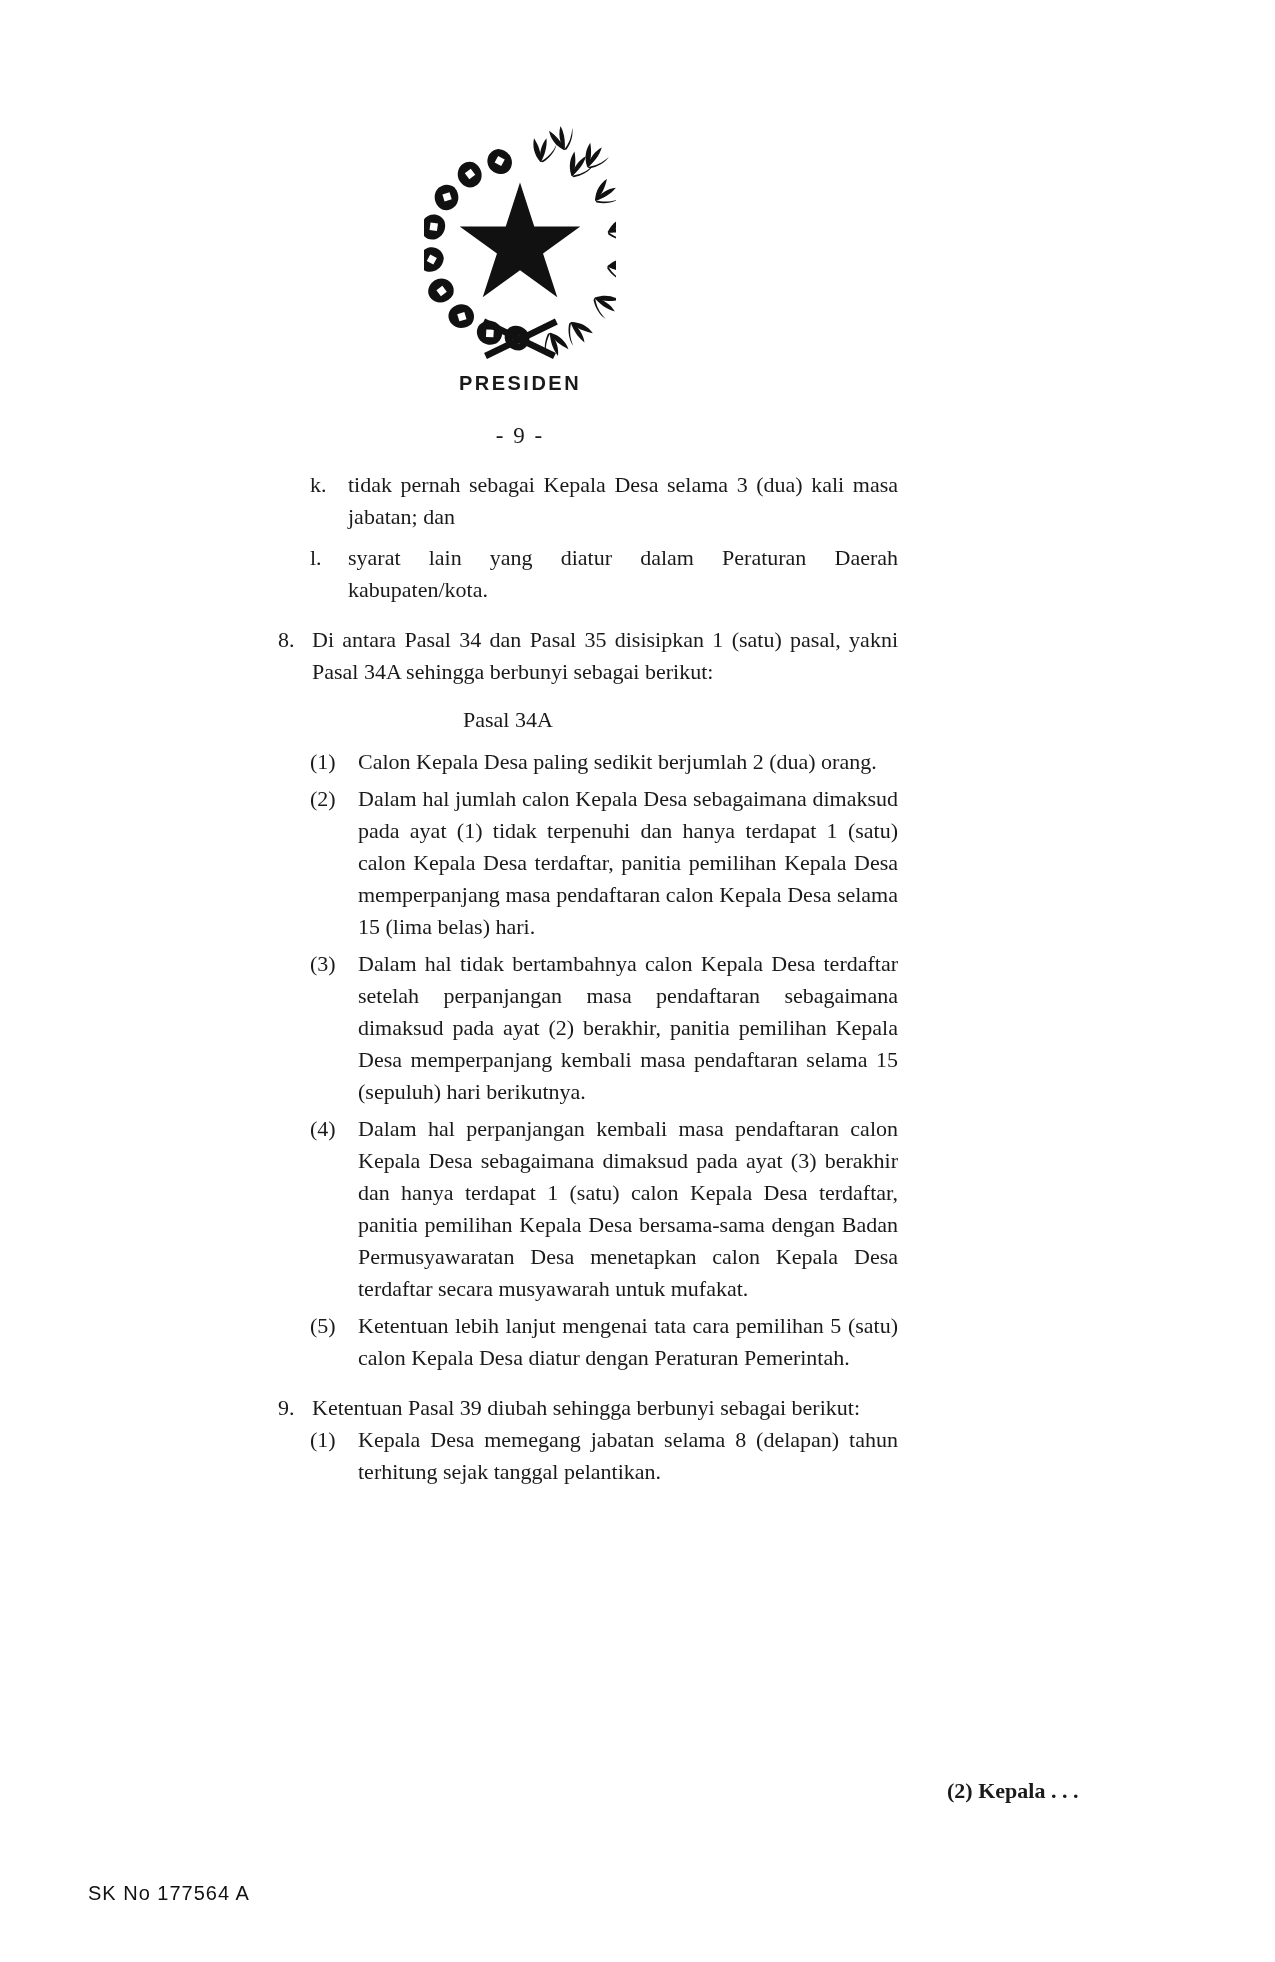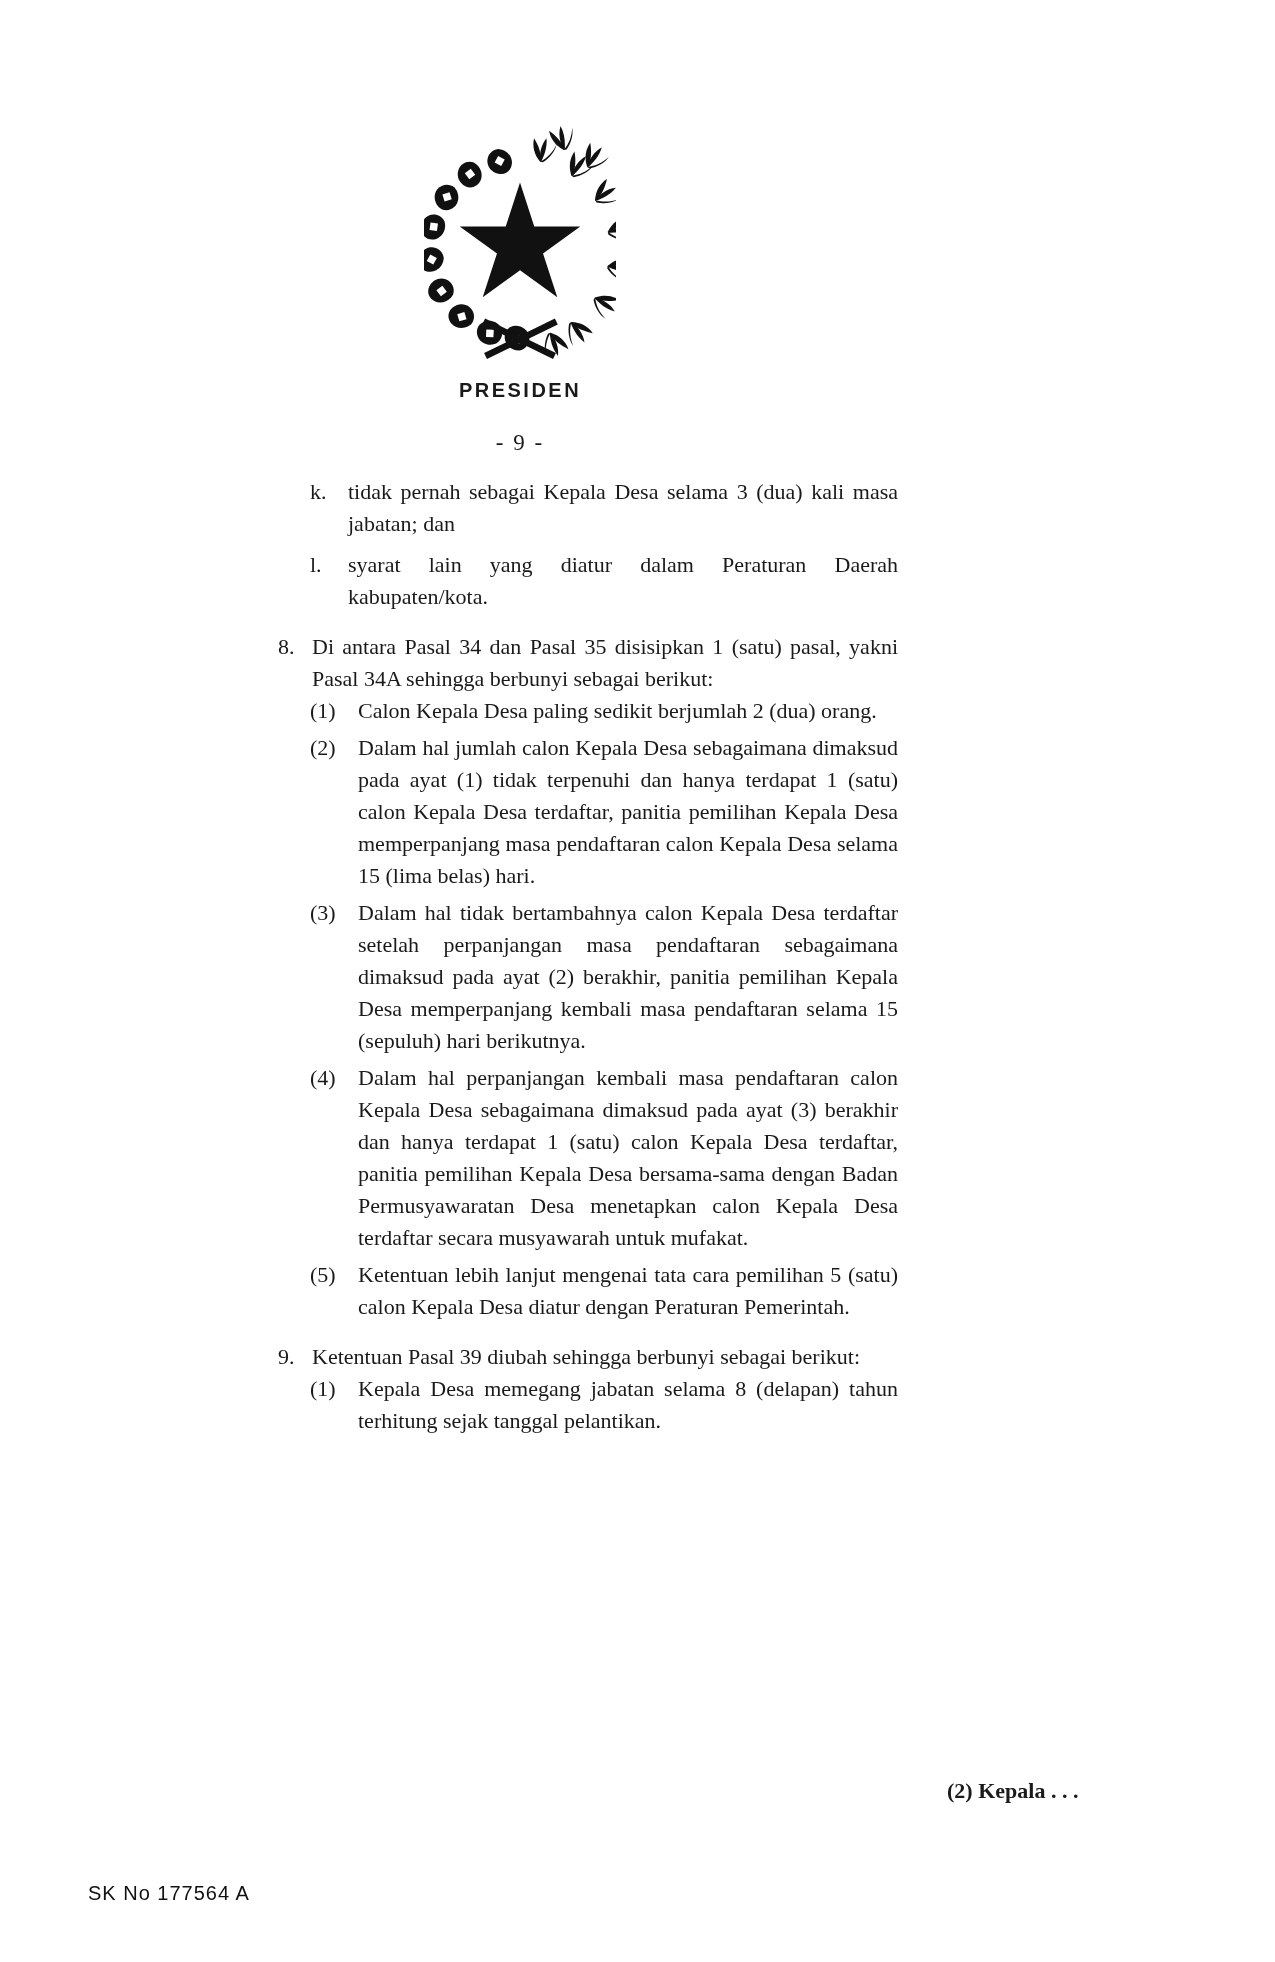--- a/index.html
+++ b/index.html
@@ -10,21 +10,21 @@
     color:#1a1a1a;
     font-family:"Liberation Serif", serif;
     overflow:hidden;
   }
   
   .header { width:1040px; text-align:center; }
   .emblem { display:block; margin:126px auto 0; }
   .h1 {
     font-family:"Liberation Sans", sans-serif;
     font-weight:bold; font-size:20px; letter-spacing:2.5px;
-    margin-top:12px; line-height:24px;
+    margin-top:5px; line-height:24px;
   }
   .h2 {
     font-family:"Liberation Sans", sans-serif;
     font-weight:bold; font-size:21px; letter-spacing:1.5px;
     margin-top:2px; line-height:25px;
   }
   .pageno { font-size:23px; letter-spacing:2px; margin-top:26px; line-height:30px; }
 
   
   .main { margin:18px 0 0 278px; width:620px; font-size:22px; line-height:32px; }
@@ -107,20 +107,21 @@
     <div class="row lv2 g8">
       <span class="lbl lbl-letter">l.</span>
       <div class="txt">syarat lain yang diatur dalam Peraturan Daerah kabupaten/kota.</div>
     </div>
 
     <div class="row lv1 g18">
       <span class="lbl">8.</span>
       <div class="txt">Di antara Pasal 34 dan Pasal 35 disisipkan 1 (satu) pasal, yakni Pasal 34A sehingga berbunyi sebagai berikut:</div>
     </div>
 
+    <div class="pasal">Pasal 34A</div>
 
     <div class="row lv2">
       <span class="lbl lbl-paren">(1)</span>
       <div class="txt">Calon Kepala Desa paling sedikit berjumlah 2 (dua) orang.</div>
     </div>
 
     <div class="row lv2 g4">
       <span class="lbl lbl-paren">(2)</span>
       <div class="txt">Dalam hal jumlah calon Kepala Desa sebagaimana dimaksud pada ayat (1) tidak terpenuhi dan hanya terdapat 1 (satu) calon Kepala Desa terdaftar, panitia pemilihan Kepala Desa memperpanjang masa pendaftaran calon Kepala Desa selama 15 (lima belas) hari.</div>
     </div>

